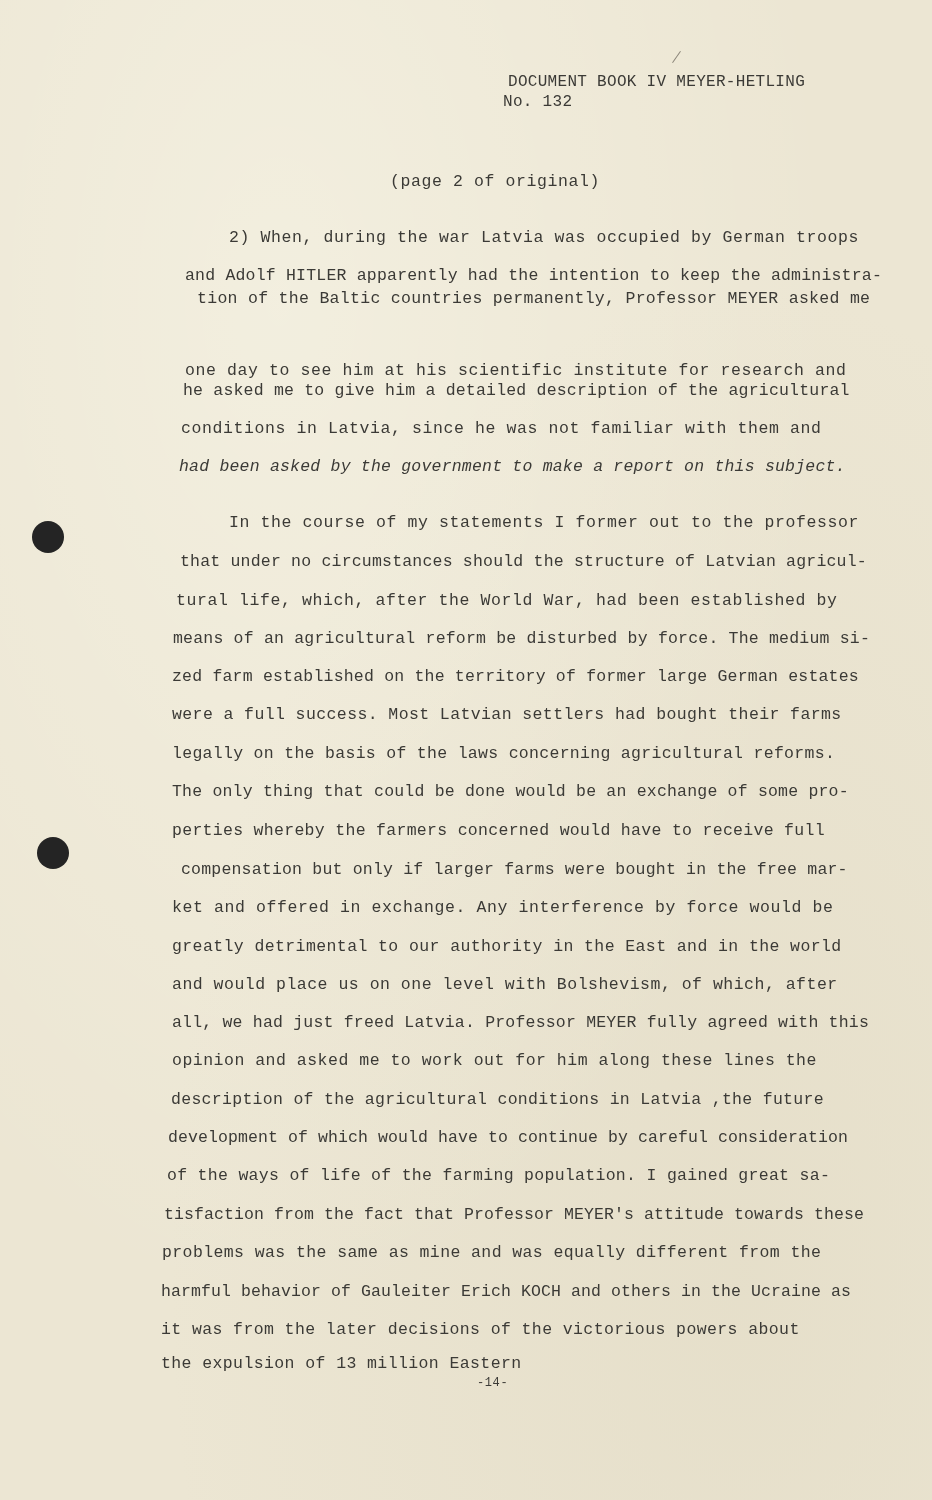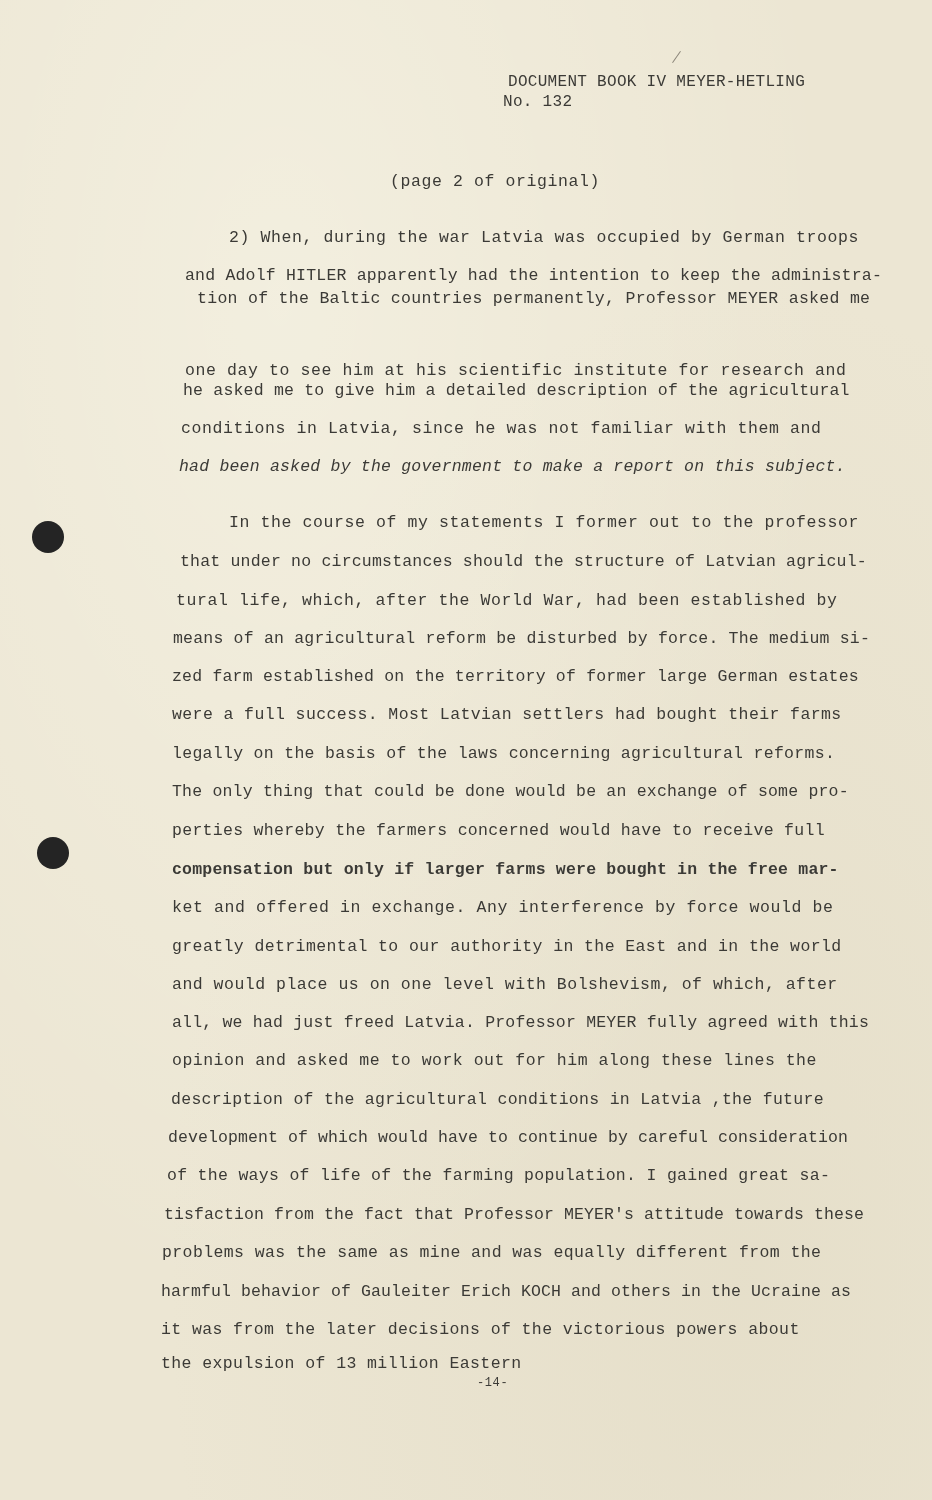--- a/index.html
+++ b/index.html
@@ -66,21 +66,21 @@
 <div>
   <div class="line" style="left:229px; top:513px;">In the course of my statements I former out to the professor</div>
   <div class="line" style="left:180px; top:552px; letter-spacing:0.2px;">that under no circumstances should the structure of Latvian agricul-</div>
   <div class="line" style="left:176px; top:591px;">tural life, which, after the World War, had been established by</div>
   <div class="line" style="left:173px; top:629px; letter-spacing:0.2px;">means of an agricultural reform be disturbed by force. The medium si-</div>
   <div class="line" style="left:172px; top:667px; letter-spacing:0.2px;">zed farm established on the territory of former large German estates</div>
   <div class="line" style="left:172px; top:705px; letter-spacing:0.4px;">were a full success. Most Latvian settlers had bought their farms</div>
   <div class="line" style="left:172px; top:744px; letter-spacing:0.3px;">legally on the basis of the laws concerning agricultural reforms.</div>
   <div class="line" style="left:172px; top:782px; letter-spacing:0.2px;">The only thing that could be done would be an exchange of some pro-</div>
   <div class="line" style="left:172px; top:821px; letter-spacing:0.3px;">perties whereby the farmers concerned would have to receive full</div>
-  <div class="line" style="left:172px; top:860px; letter-spacing:0.2px;font-weight:bold;">compensation but only if larger farms were bought in the free mar-</div>
+  <div class="line" style="left:181px; top:860px; letter-spacing:0.2px;">compensation but only if larger farms were bought in the free mar-</div>
   <div class="line" style="left:172px; top:898px; letter-spacing:0.6px;">ket and offered in exchange. Any interference by force would be</div>
   <div class="line" style="left:172px; top:937px; letter-spacing:0.4px;">greatly detrimental to our authority in the East and in the world</div>
   <div class="line" style="left:172px; top:975px; letter-spacing:0.5px;">and would place us on one level with Bolshevism, of which, after</div>
   <div class="line" style="left:172px; top:1013px; letter-spacing:0.2px;">all, we had just freed Latvia. Professor MEYER fully agreed with this</div>
   <div class="line" style="left:172px; top:1051px; letter-spacing:0.5px;">opinion and asked me to work out for him along these lines the</div>
   <div class="line" style="left:171px; top:1090px; letter-spacing:0.3px;">description of the agricultural conditions in Latvia ,the future</div>
   <div class="line" style="left:168px; top:1128px; letter-spacing:0.1px;">development of which would have to continue by careful consideration</div>
   <div class="line" style="left:167px; top:1166px; letter-spacing:0.3px;">of the ways of life of the farming population. I gained great sa-</div>
   <div class="line" style="left:164px; top:1205px; letter-spacing:0.1px;">tisfaction from the fact that Professor MEYER's attitude towards these</div>
   <div class="line" style="left:162px; top:1243px; letter-spacing:0.4px;">problems was the same as mine and was equally different from the</div>

